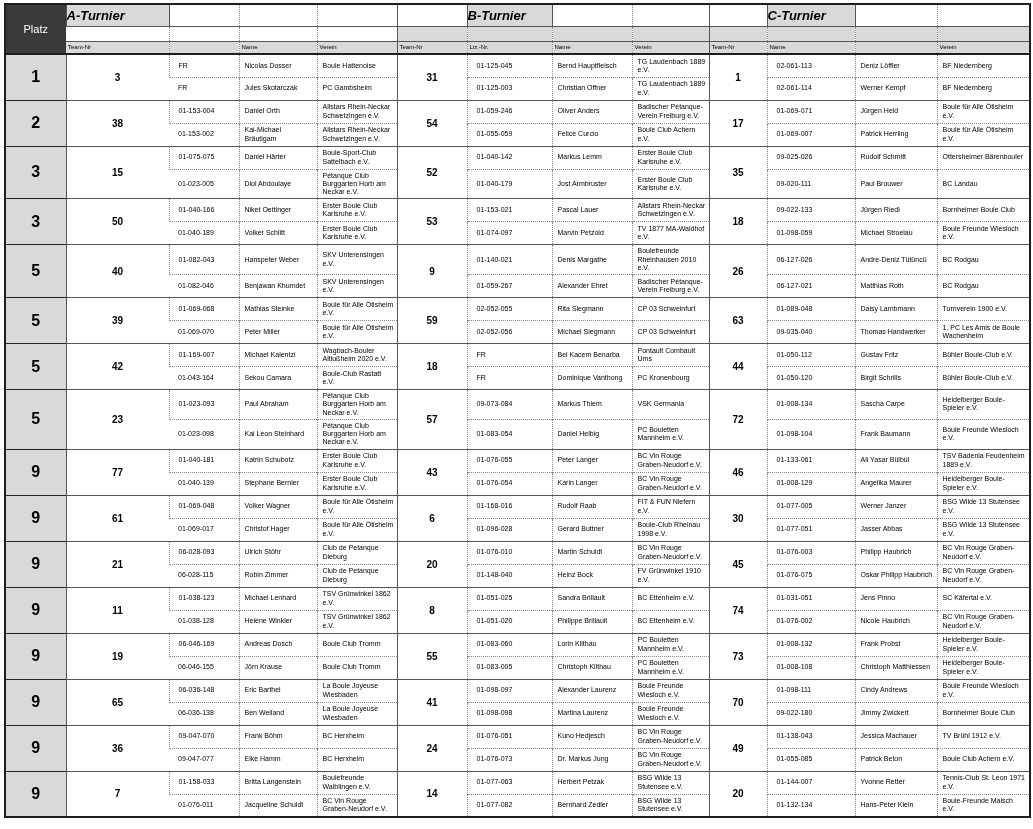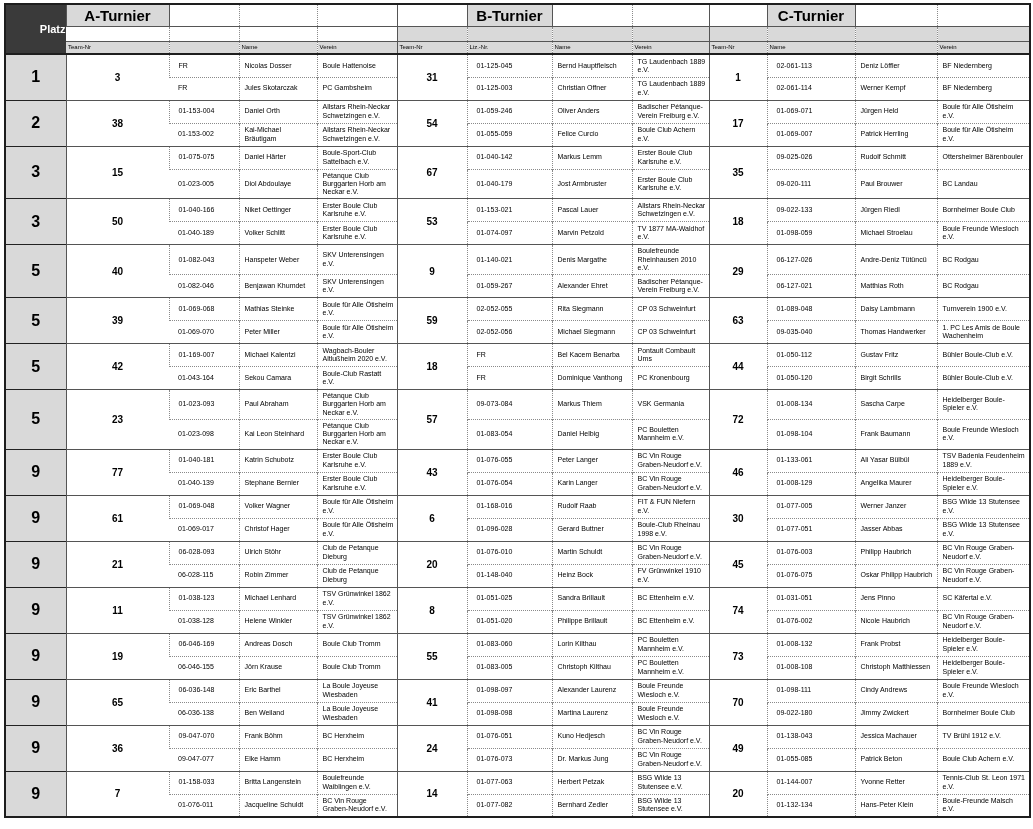--- a/index.html
+++ b/index.html
@@ -12,22 +12,22 @@
   col.c-c-team{width:58px}  col.c-c-liz{width:88px} col.c-c-name{width:82px} col.c-c-ver{width:93px}
 
   th,td{border-left:1px dotted #8a8a8a;box-sizing:border-box;overflow:hidden;}
   th:first-child,td:first-child{border-left:none;}
 
   
   thead th{font-weight:normal;text-align:left;padding:0;}
   .h1 th{height:22px;border-top:none;}
   .h2 th{height:15px;border-top:1px solid #555;}
   .h3 th{height:13px;border-top:1px solid #555;font-size:6px;padding:1px 2px;vertical-align:middle;background:#d9d9d9;border-bottom:2px solid #1e1e1e;}
-  .platz-head{background:#3a3a3a;color:#fff;font-weight:bold;font-size:11px;text-align:right;vertical-align:middle;border-bottom:2px solid #1e1e1e;}
-  .title{background:#d9d9d9;font-weight:bold;font-size:15px;text-align:center;vertical-align:middle;border-left:1px solid #555;border-right:1px solid #555;}
+  .platz-head{background:#3a3a3a;color:#fff;font-weight:normal;font-size:11px;text-align:center;vertical-align:middle;border-bottom:2px solid #1e1e1e;}
+  .title{background:#d9d9d9;font-weight:bold;font-size:13px;vertical-align:middle;border-left:1px solid #555;border-right:1px solid #555;font-style:italic;}
   .gfill{background:#d9d9d9;}
   .wfill{background:#ffffff;}
   th.secl,td.secl{border-left:1px solid #555;}
 
   
   tbody td{vertical-align:middle;background:#fff;}
   .r1 td{border-top:1px solid #555;}
   .r2 td{border-top:1px dotted #8a8a8a;}
   td.platz{background:#d9d9d9;font-weight:bold;font-size:16px;text-align:center;border-top:1px solid #222;}
   td.team{font-weight:bold;font-size:10px;text-align:center;}
@@ -151,21 +151,21 @@
           <td class="liz">01-069-007</td>
           <td class="nm">Patrick Herrling</td>
           <td class="vr">Boule für Alle Ötisheim e.V.</td>
         </tr>
         <tr class="r1">
           <td class="platz" rowspan="2">3</td>
           <td class="team secl" rowspan="2">15</td>
           <td class="liz">01-075-075</td>
           <td class="nm">Daniel Härter</td>
           <td class="vr">Boule-Sport-Club Sattelbach e.V.</td>
-          <td class="team secl" rowspan="2">67</td>
+          <td class="team secl" rowspan="2">52</td>
           <td class="liz">01-040-142</td>
           <td class="nm">Markus Lemm</td>
           <td class="vr">Erster Boule Club Karlsruhe e.V.</td>
           <td class="team secl" rowspan="2">35</td>
           <td class="liz">09-025-026</td>
           <td class="nm">Rudolf Schmitt</td>
           <td class="vr">Ottersheimer Bärenbouler</td>
         </tr>
         <tr class="r2">
           <td class="liz">01-023-005</td>
@@ -207,21 +207,21 @@
         <tr class="r1">
           <td class="platz" rowspan="2">5</td>
           <td class="team secl" rowspan="2">40</td>
           <td class="liz">01-082-043</td>
           <td class="nm">Hanspeter Weber</td>
           <td class="vr">SKV Unterensingen e.V.</td>
           <td class="team secl" rowspan="2">9</td>
           <td class="liz">01-140-021</td>
           <td class="nm">Denis Margathe</td>
           <td class="vr">Boulefreunde Rheinhausen 2010 e.V.</td>
-          <td class="team secl" rowspan="2">29</td>
+          <td class="team secl" rowspan="2">26</td>
           <td class="liz">06-127-026</td>
           <td class="nm">Andre-Deniz Tütüncü</td>
           <td class="vr">BC Rodgau</td>
         </tr>
         <tr class="r2">
           <td class="liz">01-082-046</td>
           <td class="nm">Benjawan Khumdet</td>
           <td class="vr">SKV Unterensingen e.V.</td>
           <td class="liz">01-059-267</td>
           <td class="nm">Alexander Ehret</td>

